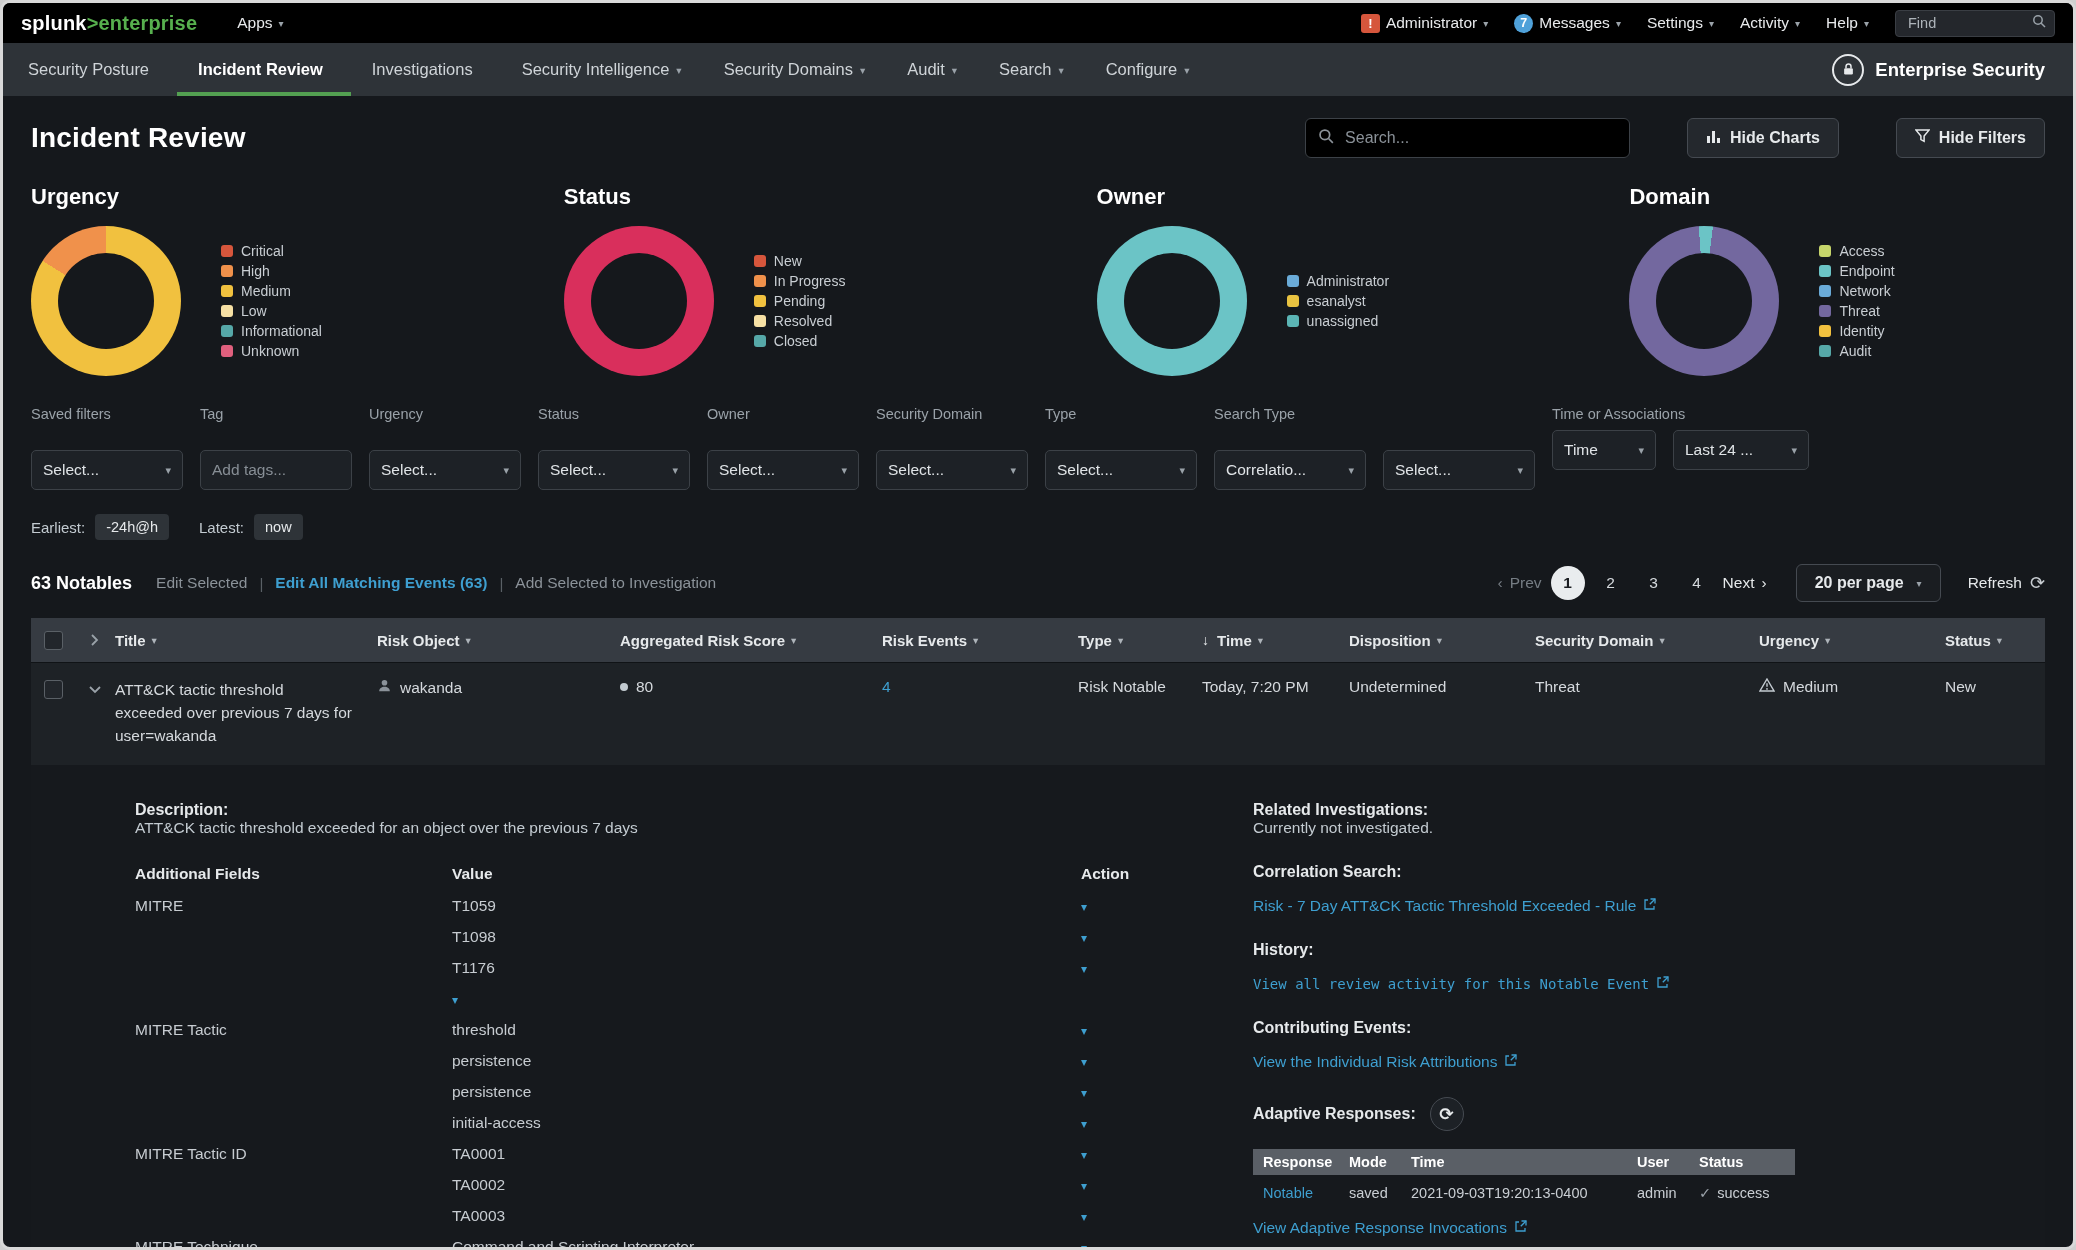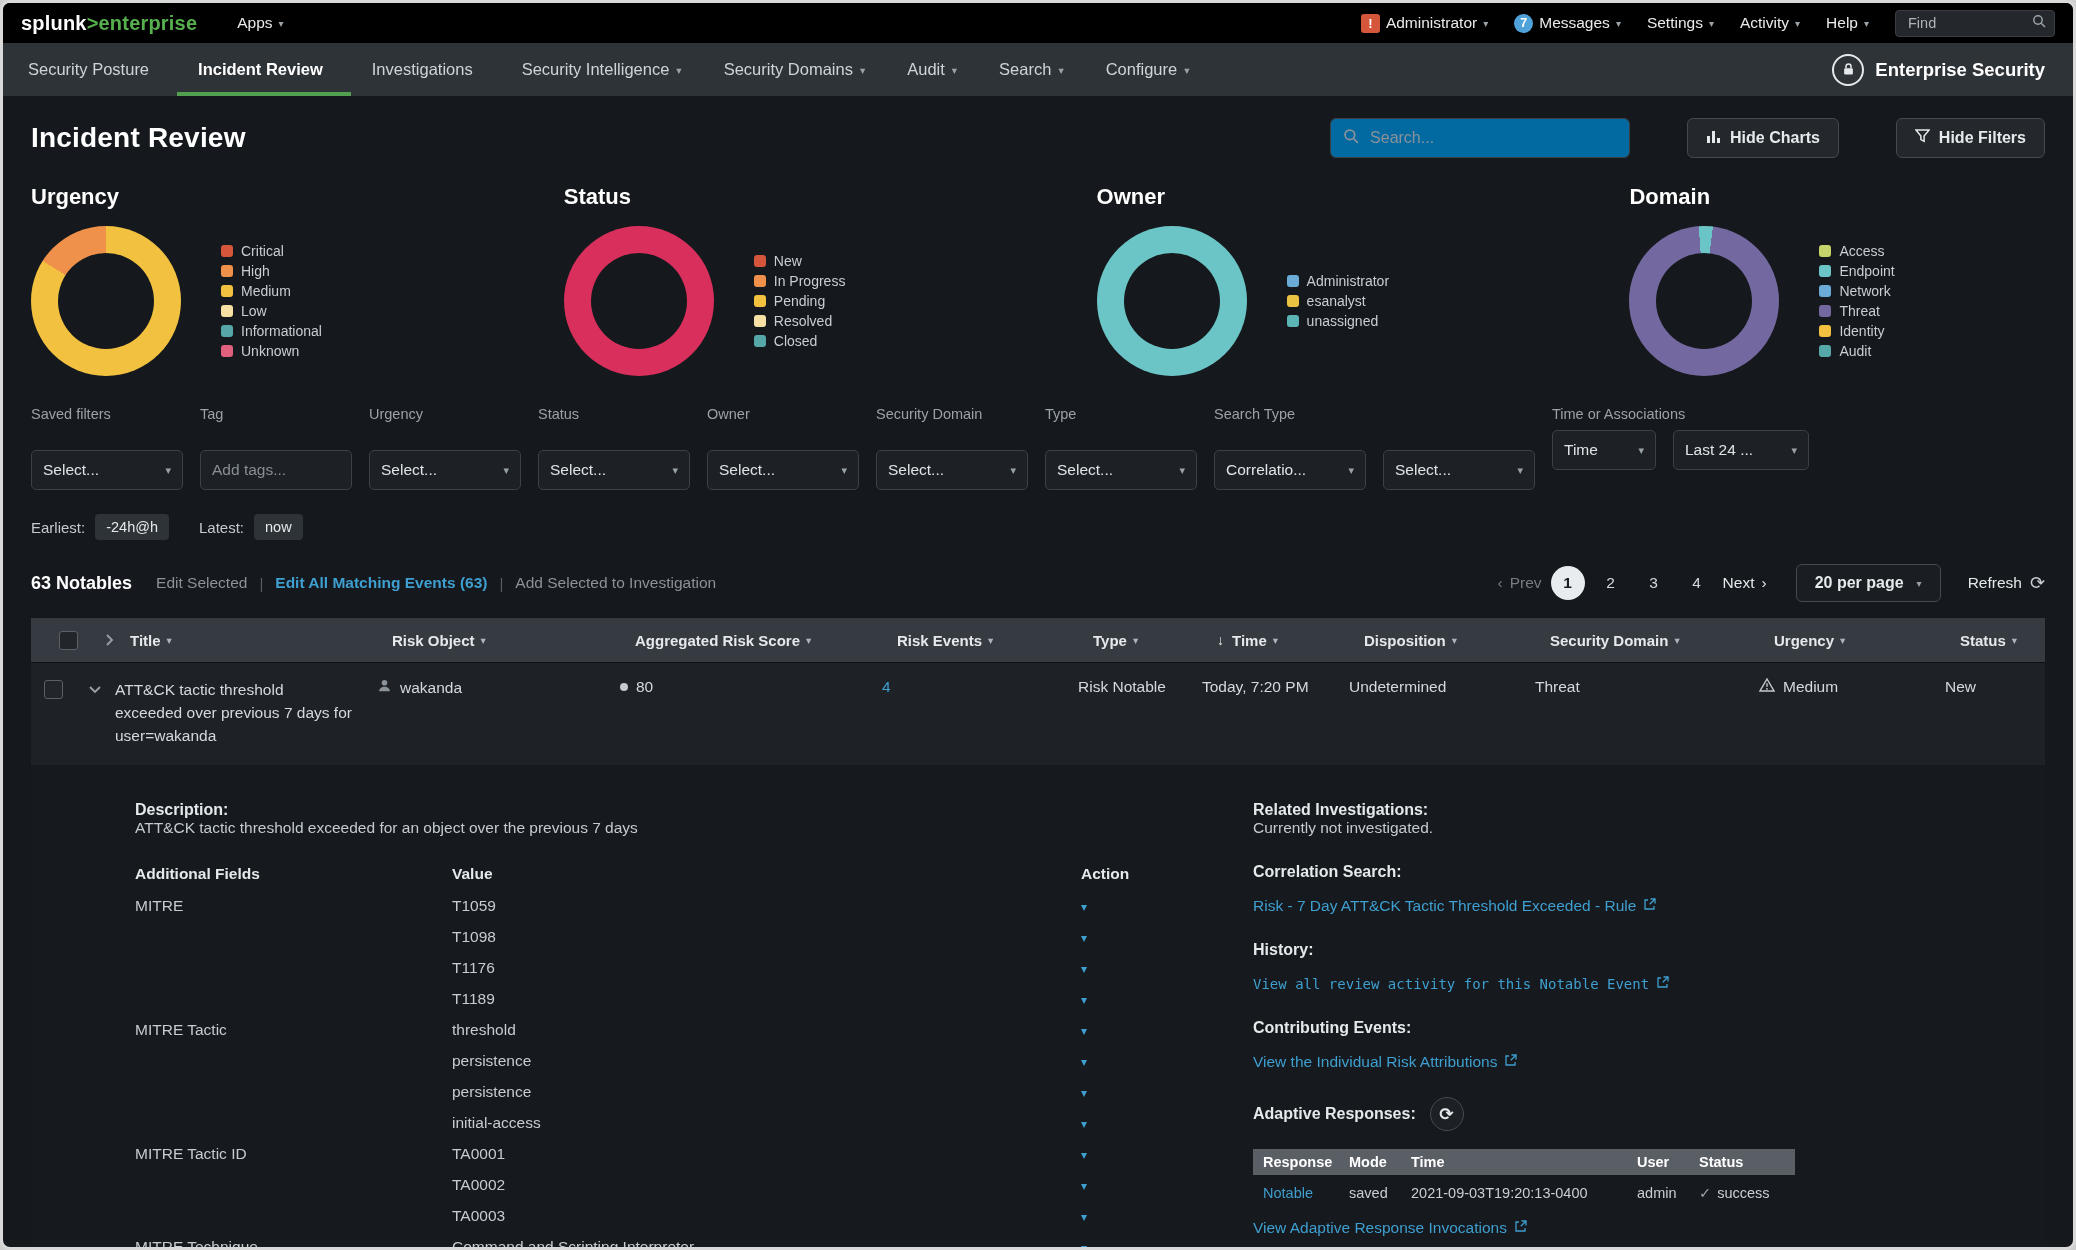--- a/index.html
+++ b/index.html
@@ -35,21 +35,21 @@
   .nav-caret { font-size:10.5px; color:#9aa2a9; }
   .nav-brand { display:flex; align-items:center; gap:11px; margin-right:20px; color:#fff; font-weight:bold; font-size:18.5px; white-space:nowrap; }
   .brand-icon { width:32px; height:32px; border-radius:50%; border:2px solid #e6e9eb; display:flex; align-items:center; justify-content:center; }
 
   
   .content { flex:1; padding:0 28px; overflow:hidden; }
 
   .page-head { margin-top:22px; display:flex; justify-content:space-between; align-items:center; }
   .page-head h1 { margin:0; font-size:28px; color:#fff; letter-spacing:.2px; }
   .head-right { display:flex; align-items:center; gap:14px; }
-  .search-box { width:300px; height:40px; background:#0369a1; border:1px solid #3c4147; border-radius:6px; display:flex; align-items:center; gap:9px; padding:0 12px; }
+  .search-box { width:325px; height:40px; background:#000000; border:1px solid #3c4147; border-radius:6px; display:flex; align-items:center; gap:9px; padding:0 12px; }
   .search-box input { flex:1; min-width:0; background:transparent; border:none; outline:none; color:#e6e9eb; font-size:16px; font-family:inherit; }
   .search-box input::placeholder { color:#8b9299; }
   .btn { height:40px; padding:0 18px; background:#24282d; border:1px solid #454a51; border-radius:6px; color:#e6e9eb; font-size:16px; font-weight:600; font-family:inherit; display:flex; align-items:center; gap:9px; cursor:pointer; white-space:nowrap;margin-left:43px; }
 
   
   .charts { margin-top:26px; display:grid; grid-template-columns:1fr 1fr 1fr 0.78fr; }
   .chart-title { margin:0 0 16px 0; font-size:22px; color:#fff; }
   .chart-body { display:flex; align-items:center; gap:40px; }
   .donut { width:150px; height:150px; border-radius:50%; position:relative; flex:none; }
   .donut::after { content:""; position:absolute; inset:27px; border-radius:50%; background:#15181c; }
@@ -88,21 +88,21 @@
   .pg-next { color:#e6e9eb; }
   .pg-num { width:34px; height:34px; border-radius:50%; display:flex; align-items:center; justify-content:center; font-size:15.5px; color:#d5d9dd; cursor:pointer; }
   .pg-num.active { background:#e9ecee; color:#1a1d21; font-weight:700; }
   .per-page { margin-left:20px; height:38px; background:#1a1d21; }
   .per-page .tb-caret { margin-left:4px; }
   .refresh { margin-left:18px; display:flex; align-items:center; gap:8px; color:#e6e9eb; font-size:15.5px; cursor:pointer; }
   .refresh-glyph { font-size:18px; color:#c9ced3; }
 
   
   .table { margin-top:16px; }
-  .thead { display:flex; align-items:center; background:#363b42; height:44px; font-size:15px; font-weight:700; color:#e6e9eb;padding-left:15px; }
+  .thead { display:flex; align-items:center; background:#363b42; height:44px; font-size:15px; font-weight:700; color:#e6e9eb; }
   .th, .td { padding-right:10px; }
   .th { display:flex; align-items:center; gap:6px; white-space:nowrap; cursor:pointer; }
   .col-cb { width:44px; flex:none; display:flex; justify-content:center; padding-right:0; }
   .col-exp { width:40px; flex:none; display:flex; justify-content:center; padding-right:0; }
   .col-title { width:262px; flex:none; }
   .col-robj { width:243px; flex:none; }
   .col-score { width:262px; flex:none; }
   .col-events { width:196px; flex:none; }
   .col-type { width:124px; flex:none; }
   .col-time { width:147px; flex:none; }
@@ -670,21 +670,20 @@
                 </div>
 
                 <div class="fg-row">
                   <div></div>
                   <div>T1176</div>
                   <div><span class="action-caret">▾</span></div>
                 </div>
 
                 <div class="fg-row">
                   <div></div>
-                  <div>T1189</div>
                   <div><span class="action-caret">▾</span></div>
                 </div>
 
                 <div class="fg-row">
                   <div>MITRE Tactic</div>
                   <div>threshold</div>
                   <div><span class="action-caret">▾</span></div>
                 </div>
 
                 <div class="fg-row">

